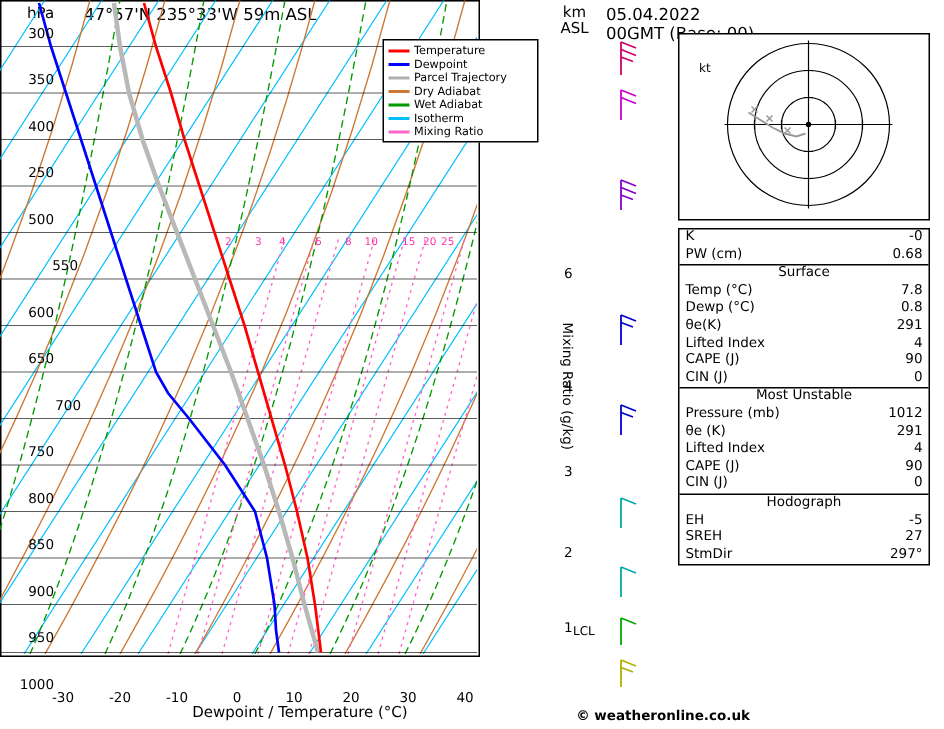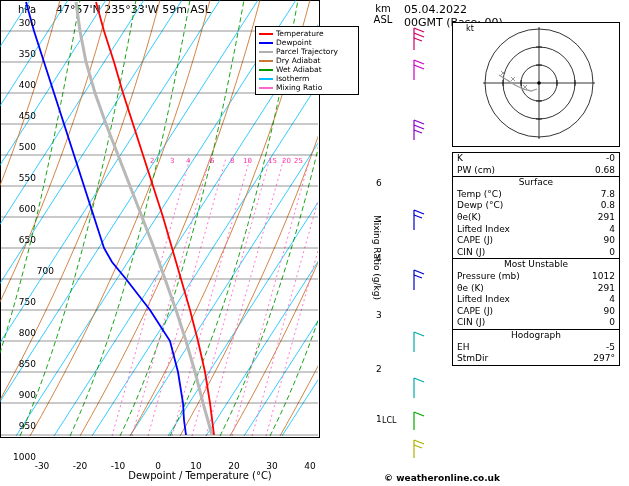--- a/index.html
+++ b/index.html
@@ -34,21 +34,21 @@
   .mr-axis{position:absolute;left:368px;top:215px;width:14px;font-size:9px;color:#000;writing-mode:vertical-rl;text-align:center;}
 
   
   .kmtick{position:absolute;font-size:9px;color:#000;}
 
   
   #barbs{position:absolute;left:396px;top:22px;width:44px;height:438px;}
 
   
   #hodo{position:absolute;left:452px;top:22px;width:168px;height:125px;border:1px solid #000;background:#fff;box-sizing:border-box;}
-  #hodo .kt{position:absolute;left:3px;top:1px;font-size:8px;color:#000;padding-left:10px;}
+  #hodo .kt{position:absolute;left:3px;top:18px;font-size:8px;color:#000;padding-left:10px;}
 
   
   .tbl{position:absolute;left:452px;width:168px;border:1px solid #000;background:#fff;box-sizing:border-box;font-size:9px;color:#000;}
   .trow{display:flex;justify-content:space-between;padding:0 4px;line-height:11.6px;height:11.6px;}
   .tcenter{text-align:center;line-height:11.6px;height:11.6px;font-size:9px;}
   .sep{border-top:1px solid #000;}
 
   .footer{position:absolute;right:6px;bottom:3px;font-size:9px;color:#000;}
   .copy{font-weight:bold;}
 </style>
@@ -161,23 +161,23 @@
         <text x="268" y="163">15</text>
         <text x="282" y="163">20</text>
         <text x="294" y="163">25</text>
       </g>
     </svg>
   </div>
 
   <div class="ylab" style="left:0px;top:18px;">300</div>
   <div class="ylab" style="left:0px;top:49px;">350</div>
   <div class="ylab" style="left:0px;top:80px;">400</div>
-  <div class="ylab" style="left:0px;top:111px;">450</div>
+  <div class="ylab" style="left:0px;top:111px;">250</div>
   <div class="ylab" style="left:0px;top:142px;">500</div>
-  <div class="ylab" style="left:0px;top:173px;">550</div>
+  <div class="ylab" style="left:16px;top:173px;">550</div>
   <div class="ylab" style="left:0px;top:204px;">600</div>
   <div class="ylab" style="left:0px;top:235px;">650</div>
   <div class="ylab" style="left:0px;top:266px;margin-left:18px;">700</div>
   <div class="ylab" style="left:0px;top:297px;">750</div>
   <div class="ylab" style="left:0px;top:328px;">800</div>
   <div class="ylab" style="left:0px;top:359px;">850</div>
   <div class="ylab" style="left:0px;top:390px;">900</div>
   <div class="ylab" style="left:0px;top:421px;">950</div>
   <div class="ylab" style="left:0px;top:452px;">1000</div>
 
@@ -379,20 +379,24 @@
       <span>CIN (J)</span>
       <span>0</span>
     </div>
 
     <div class="tcenter sep">Hodograph</div>
     <div class="trow">
       <span>EH</span>
       <span>-5</span>
     </div>
     <div class="trow">
+      <span>SREH</span>
+      <span>27</span>
+    </div>
+    <div class="trow">
       <span>StmDir</span>
       <span>297°</span>
     </div>
   </div>
 
   <div class="footer copy">© weatheronline.co.uk</div>
 
 </div>
 
 </body></html>

